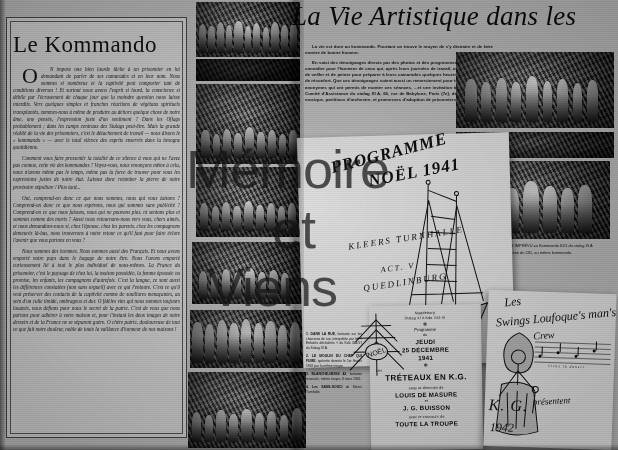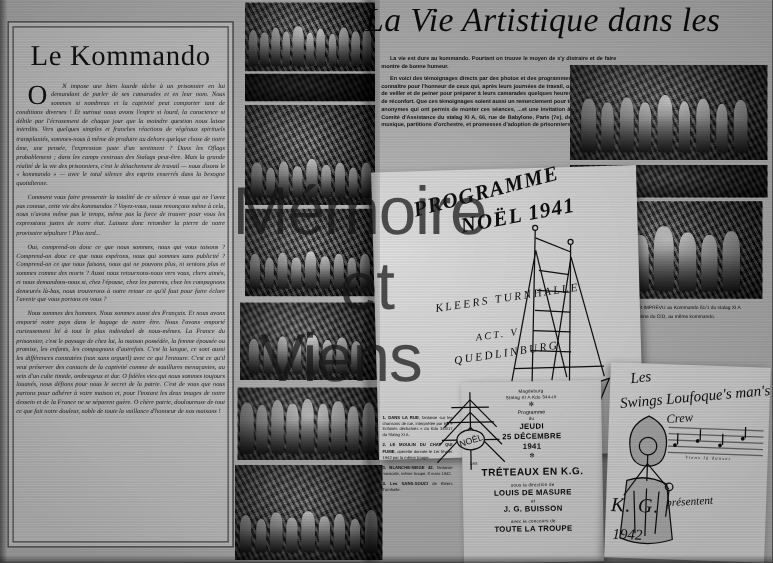--- a/index.html
+++ b/index.html
@@ -48,21 +48,21 @@
   #left-panel{
     position:absolute;left:6px;top:17px;width:181px;height:421px;
     background:#cdc8bf;
     border:1px solid #4b4840;
     box-shadow:inset 0 0 0 3px #cdc8bf, inset 0 0 0 4px #5a564e;
     padding:5px 6px;box-sizing:border-box;
   }
   #left-title{
     font-family:"Liberation Serif",serif;
     font-size:23px;letter-spacing:.5px;color:#1b1917;
-    text-align:center;margin:9px 0 8px;font-weight:400;
+    margin:9px 0 8px;font-weight:400;
   }
   .body-col{
     font-style:italic;font-size:5.1px;line-height:7.1px;
     text-align:justify;color:#201e1b;
     -webkit-hyphens:auto;hyphens:auto;
   }
   .body-col p{margin:0 0 4px;text-indent:9px;}
   .dropcap{
     float:left;font-style:normal;font-size:22px;line-height:17px;
     padding:1px 3px 0 0;font-family:"Liberation Serif",serif;color:#1b1917;

